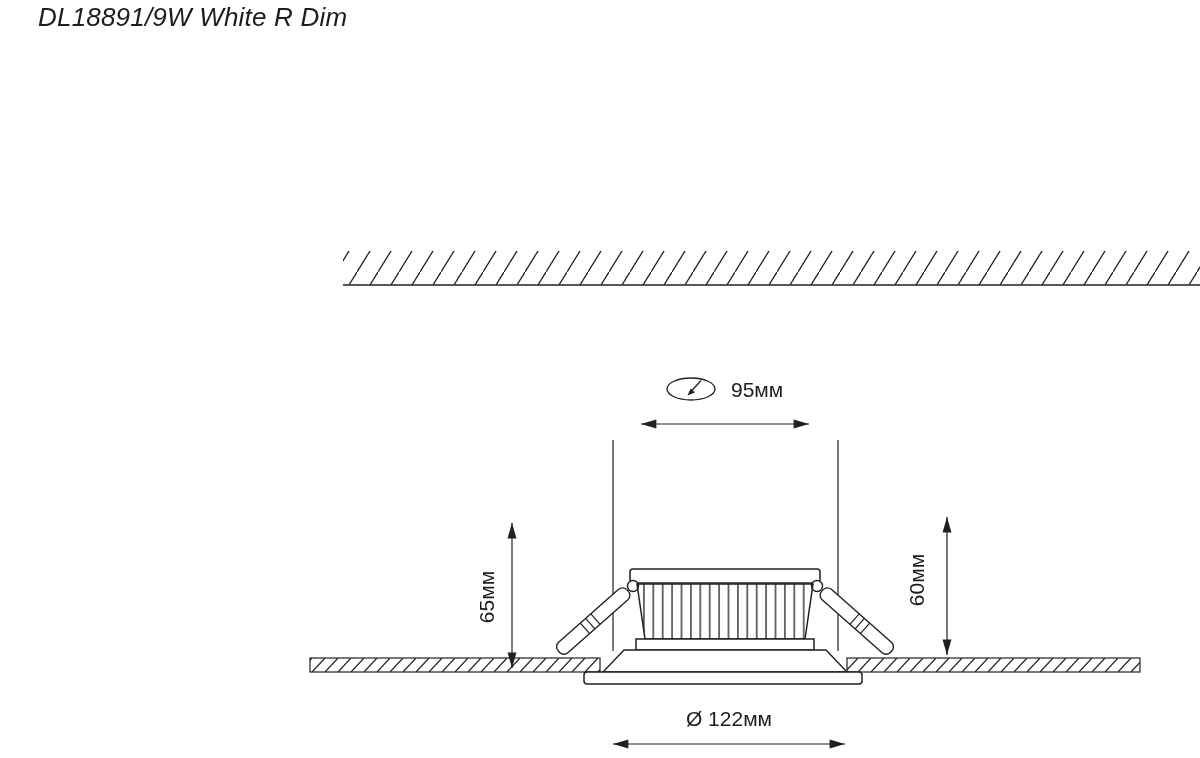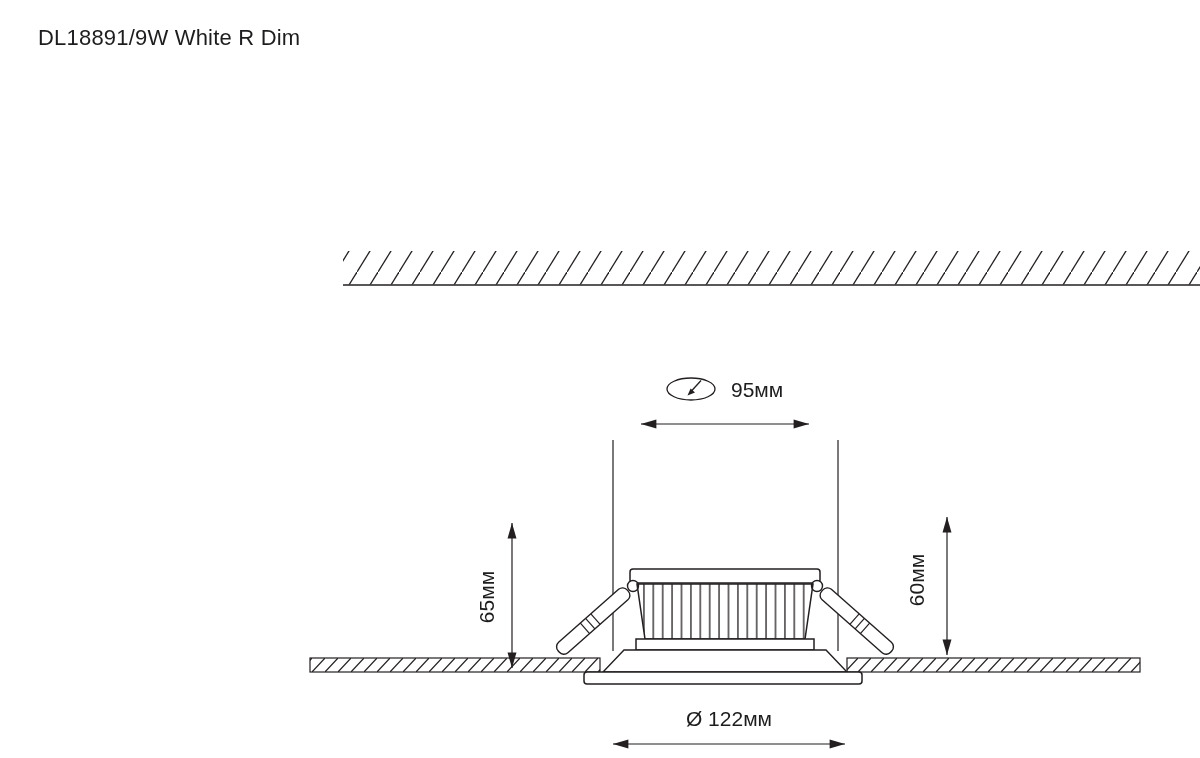--- a/index.html
+++ b/index.html
@@ -11,26 +11,27 @@
   .stage {
     position: relative;
     width: 1200px;
     height: 758px;
     background: #ffffff;
     overflow: hidden;
   }
   .product-title {
     position: absolute;
     left: 38px;
-    top: 26px;
-    font-size: 22px;
+    top: 5px;
+    font-size: 26px;
     line-height: 24px;
     color: #1d1d1f;
     font-weight: 400;
     letter-spacing: 0.2px;
+    font-style: italic;
   }
   .drawing {
     position: absolute;
     left: 0;
     top: 0;
   }
   text {
     font-family: "Liberation Sans", sans-serif;
     fill: #1d1d1f;
   }

